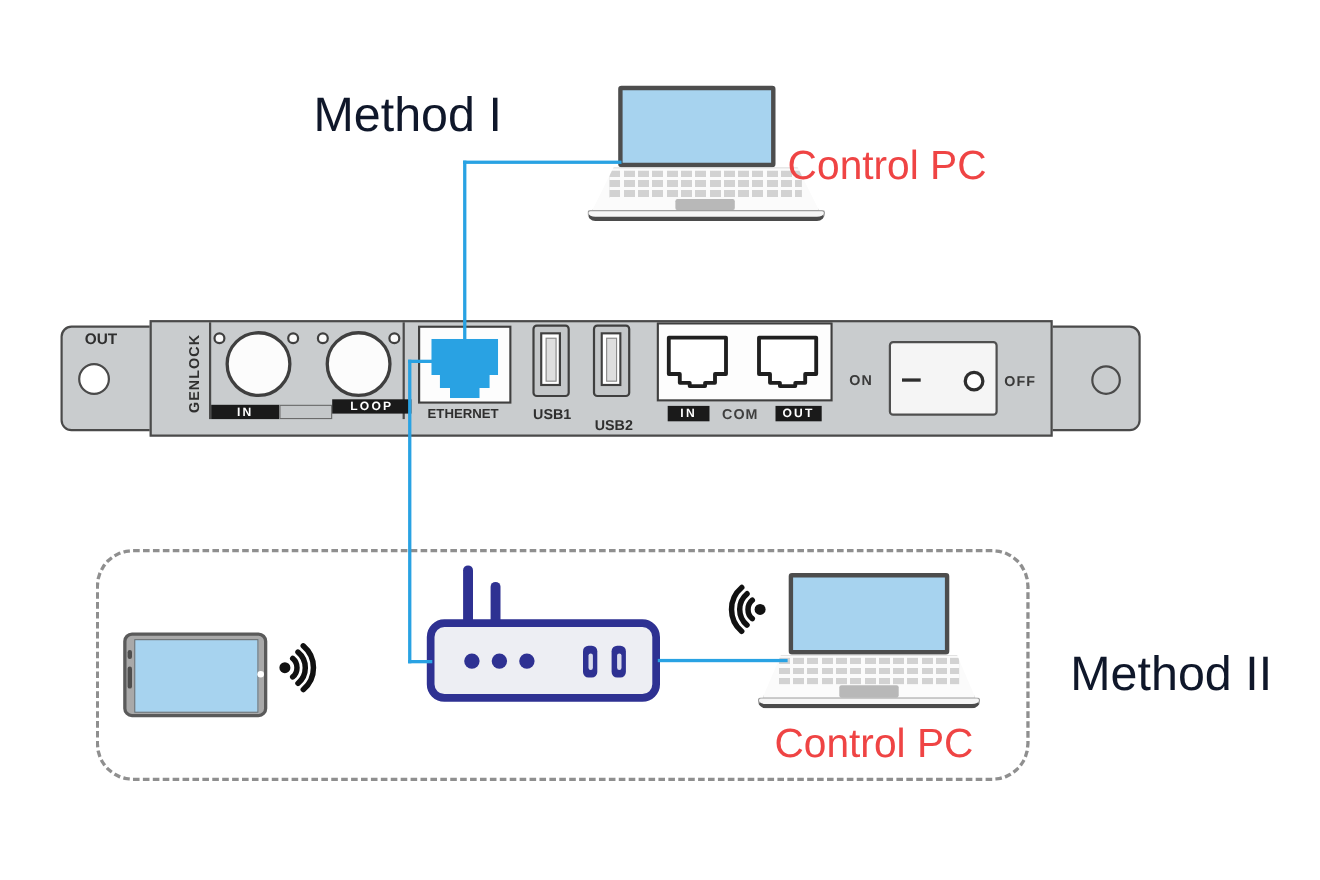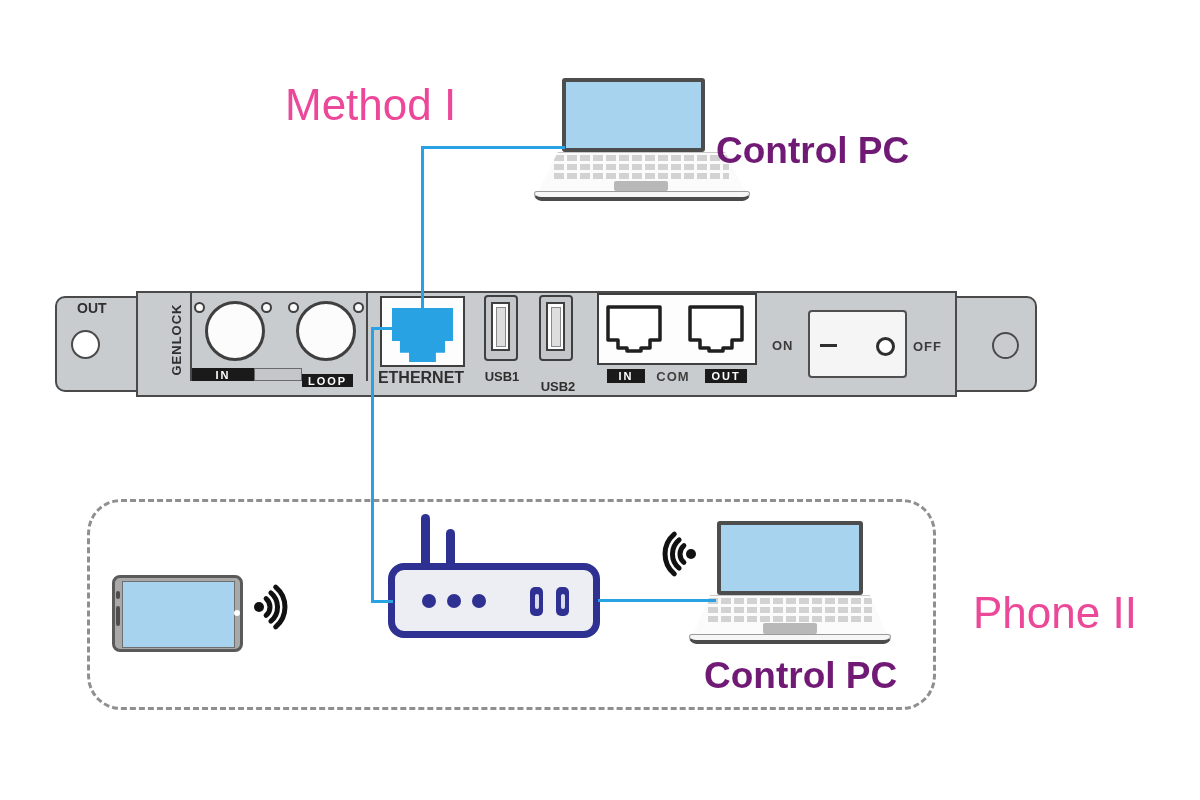--- a/index.html
+++ b/index.html
@@ -1,20 +1,20 @@
 <!DOCTYPE html>
 <html><head>
 <meta charset="utf-8">
 <style>
   html,body{margin:0;padding:0;background:#ffffff;}
   .canvas{position:relative;width:1200px;height:800px;background:#ffffff;overflow:hidden;
           font-family:"Liberation Sans", sans-serif;}
   .abs{position:absolute;}
-  .lbl-blue{color:#701a75;font-weight:700;white-space:nowrap;}
-  .lbl-dark{color:#ec4899;font-weight:400;white-space:nowrap;}
+  .lbl-blue{color:#ef4444;font-weight:400;white-space:nowrap;}
+  .lbl-dark{color:#0f172a;font-weight:400;white-space:nowrap;}
   .panel-text{color:#2f2f2f;font-weight:700;white-space:nowrap;}
   .badge{background:#1a1a1a;color:#ffffff;font-weight:700;font-size:11px;
          display:flex;align-items:center;justify-content:center;letter-spacing:2px;}
   .line{background:#29A2E3;z-index:6;}
   .hole{border-radius:50%;border:2px solid #4a4a4a;box-sizing:border-box;}
   .bnc{border-radius:50%;border:3px solid #3f3f3f;background:#fcfcfc;box-sizing:border-box;z-index:4;}
   .screw{width:11px;height:11px;border-radius:50%;border:2px solid #3f3f3f;background:#fafafa;box-sizing:border-box;z-index:4;}
   .keys{background-image:
         repeating-linear-gradient(to bottom, transparent 0 6px, #fbfbfb 6px 9px),
         repeating-linear-gradient(to right, #d2d2d2 0 10px, #fbfbfb 10px 13px);}
@@ -56,26 +56,26 @@
 
   <div class="abs bnc" style="left:205px;top:301px;width:60px;height:60px;"></div>
   <div class="abs bnc" style="left:296px;top:301px;width:60px;height:60px;"></div>
   <div class="abs screw" style="left:194px;top:302px;"></div>
   <div class="abs screw" style="left:261px;top:302px;"></div>
   <div class="abs screw" style="left:288px;top:302px;"></div>
   <div class="abs screw" style="left:353px;top:302px;"></div>
 
   <div class="abs badge" style="left:192px;top:368px;width:62px;height:13px;z-index:4;">IN</div>
   <div class="abs" style="left:254px;top:368px;width:48px;height:13px;background:#c4c7c9;border:1px solid #6a6a6a;box-sizing:border-box;z-index:4;"></div>
-  <div class="abs badge" style="left:302px;top:374px;width:51px;height:13px;z-index:4;">LOOP</div>
+  <div class="abs badge" style="left:302px;top:363px;width:72px;height:13px;z-index:4;">LOOP</div>
 
   <div class="abs" style="left:380px;top:296px;width:85px;height:71px;background:#fdfdfd;border:2px solid #3f3f3f;box-sizing:border-box;z-index:4;"></div>
   <div class="abs" style="left:392px;top:308px;width:61px;height:54px;background:#29A2E3;z-index:7;
               clip-path:polygon(0% 0%,100% 0%,100% 61%,87% 61%,87% 83%,72% 83%,72% 100%,28% 100%,28% 83%,13% 83%,13% 61%,0% 61%);"></div>
-  <div class="abs panel-text" style="left:374px;top:369px;width:94px;font-size:16px;text-align:center;font-weight:600;z-index:4;">ETHERNET</div>
+  <div class="abs panel-text" style="left:374px;top:369px;width:94px;font-size:12px;text-align:center;font-weight:600;z-index:4;">ETHERNET</div>
 
   <div class="abs" style="left:484px;top:295px;width:34px;height:66px;background:#c4c7c9;border:2px solid #3f3f3f;border-radius:4px;box-sizing:border-box;z-index:4;">
     <div class="abs" style="left:5px;top:5px;width:19px;height:49px;background:#ffffff;border:2px solid #3f3f3f;box-sizing:border-box;">
       <div class="abs" style="left:3px;top:3px;width:8px;height:38px;background:#dedede;border:1px solid #8a8a8a;"></div>
     </div>
   </div>
   <div class="abs panel-text" style="left:480px;top:369px;width:44px;font-size:13px;text-align:center;font-weight:600;z-index:4;">USB1</div>
 
   <div class="abs" style="left:539px;top:295px;width:34px;height:66px;background:#c4c7c9;border:2px solid #3f3f3f;border-radius:4px;box-sizing:border-box;z-index:4;">
     <div class="abs" style="left:5px;top:5px;width:19px;height:49px;background:#ffffff;border:2px solid #3f3f3f;box-sizing:border-box;">
@@ -152,15 +152,15 @@
   <div class="abs" style="left:685px;top:513px;width:210px;height:135px;z-index:2;">
     <div class="abs" style="left:32px;top:8px;width:146px;height:74px;border:4px solid #4d4d4d;border-radius:3px;background:#A7D3EF;box-sizing:border-box;"></div>
     <div class="abs deck" style="left:8px;top:82px;width:194px;height:40px;clip-path:polygon(8.8% 0,91.2% 0,100% 100%,0 100%);">
       <div class="abs keys" style="left:15px;top:3px;width:164px;height:24px;"></div>
       <div class="abs" style="left:70px;top:28px;width:54px;height:11px;background:#b8b8b8;border-radius:2px;"></div>
     </div>
     <div class="abs" style="left:4px;top:121px;width:200px;height:5px;background:#f6f6f6;border:1px solid #9a9a9a;border-bottom:4px solid #4b4b4b;border-radius:3px 3px 8px 8px;box-sizing:content-box;"></div>
   </div>
   <div class="abs lbl-blue" style="left:704px;top:655px;font-size:37px;">Control PC</div>
 
-  <div class="abs lbl-dark" style="left:973px;top:588px;font-size:44px;">Phone II</div>
+  <div class="abs lbl-dark" style="left:973px;top:588px;font-size:44px;">Method II</div>
 
 </div>
 
 </body></html>

